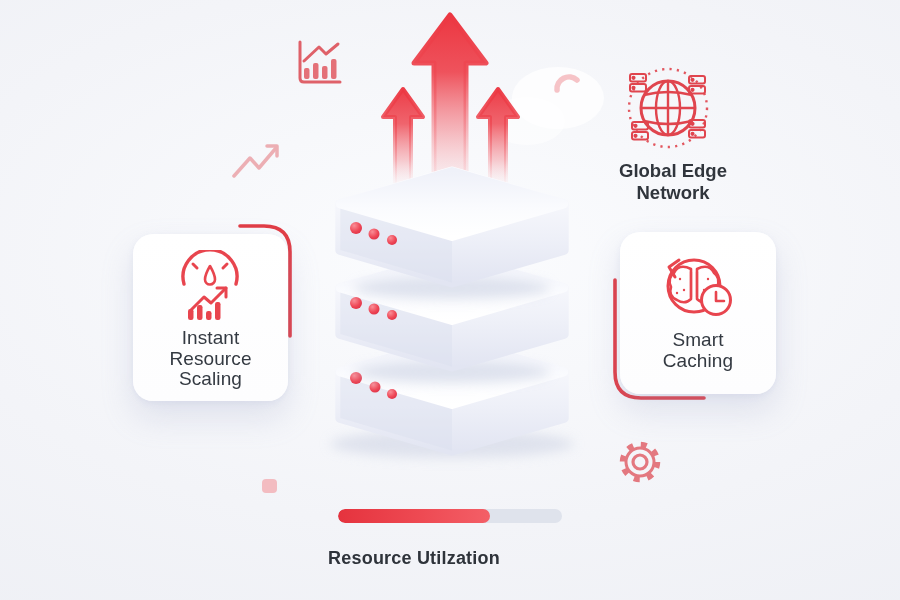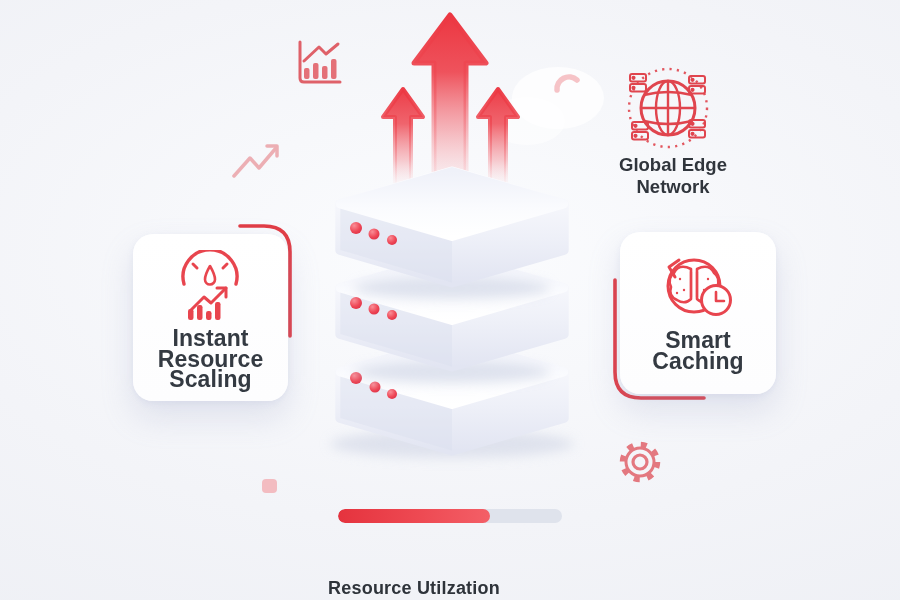--- a/index.html
+++ b/index.html
@@ -9,28 +9,28 @@
     font-family:"Liberation Sans", sans-serif;
   }
   .abs{position:absolute;}
   .card{
     background:linear-gradient(180deg,#ffffff 0%,#fdfdfe 100%);
     border-radius:20px;
     box-shadow:0 16px 32px rgba(150,160,195,.24), 0 2px 6px rgba(150,160,195,.12);
     display:flex;flex-direction:column;align-items:center;
   }
   .card-title{
-    text-align:center;color:#343a42;font-weight:700;font-size:23px;line-height:20.5px;
+    text-align:center;color:#343a42;font-weight:400;font-size:19px;line-height:20.5px;
     letter-spacing:.1px;
   }
   .side-label{
     text-align:center;color:#30353c;font-weight:700;font-size:18.5px;line-height:22px;
   }
   .util-label{
-    position:absolute;left:0;top:578px;width:828px;text-align:center;
+    position:absolute;left:0;top:548px;width:828px;text-align:center;
     color:#2e333a;font-weight:700;font-size:18px;letter-spacing:.2px;
   }
   .util-track{
     position:absolute;left:338px;top:509px;width:224px;height:14px;border-radius:7px;
     background:#dfe3ec;overflow:hidden;
   }
   .util-fill{
     height:100%;border-radius:7px;
     background:linear-gradient(90deg,#e5333e 0%,#ee4a53 55%,#f35f67 100%);
   }
@@ -177,21 +177,21 @@
       </g>
       <g>
         <rect x="689" y="120" width="16" height="7.5" rx="2"></rect>
           <rect x="689" y="130" width="16" height="7.5" rx="2"></rect>
         <circle cx="692.5" cy="123.8" r="1.1" fill="#e0454e"></circle>
           <circle cx="692.5" cy="133.8" r="1.1" fill="#e0454e"></circle>
       </g>
     </g>
   </svg>
 
-  <div class="abs side-label" style="left:602px;top:154px;width:142px">Global Edge Network</div>
+  <div class="abs side-label" style="left:602px;top:160px;width:142px">Global Edge Network</div>
 
   <svg class="abs" style="left:228px;top:218px" width="72" height="126" viewBox="228 218 72 126">
     <path d="M 240,226 L 264,226 Q 290,226 290,252 L 290,336" fill="none" stroke="#e13c45" stroke-width="3.6" stroke-linecap="round"></path>
   </svg>
 
   <div class="card abs" style="left:133px;top:234px;width:155px;height:167px">
     <svg style="margin-top:16px" width="62" height="70" viewBox="178 250 62 70">
       <g stroke="#e8454e" fill="none" stroke-linecap="round" stroke-linejoin="round">
         <path d="M 182,284 A 27,27 0 1 1 234,284" stroke-width="3.4"></path>
         <line x1="191" y1="264" x2="195" y2="268" stroke-width="3"></line>

